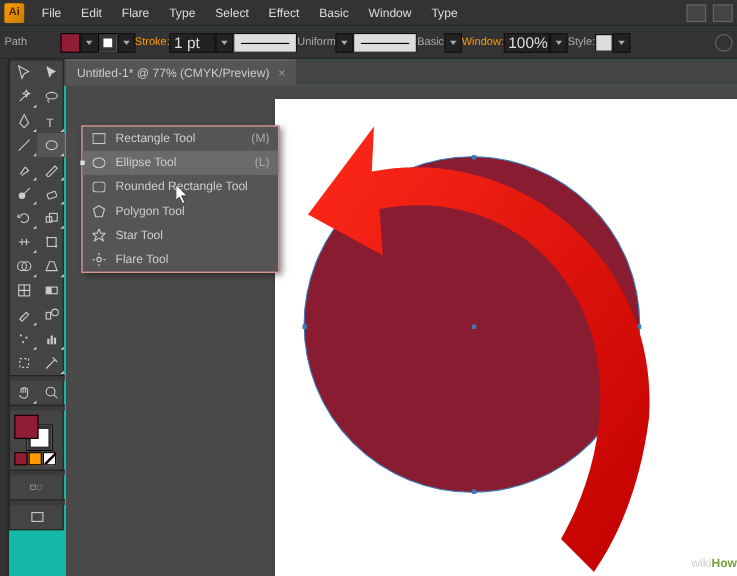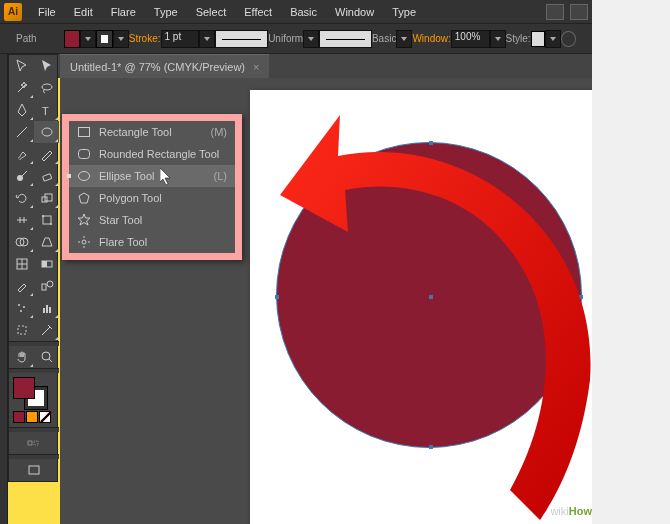--- a/index.html
+++ b/index.html
@@ -1,29 +1,29 @@
 <!DOCTYPE html>
 <html><head>
 <meta charset="utf-8">
 <style>
 *{margin:0;padding:0;box-sizing:border-box;font-family:Arial,sans-serif;font-size:11px;color:#ccc;user-select:none}
 body{background:#f0f0f0;width:670px;height:524px;overflow:hidden;position:relative}
-.app{width:592px;height:524px;background:#fde047;position:relative}
+.app{width:670px;height:524px;background:#14b8a6;position:relative}
 .menubar{height:24px;background:#333;display:flex;align-items:center;padding:0 4px;gap:2px;border-bottom:1px solid #222}
 .ai-logo{width:18px;height:18px;background:linear-gradient(135deg,#ff9a00,#c77c00);border-radius:2px;display:flex;align-items:center;justify-content:center;color:#4a2800;font-weight:bold;font-size:10px;margin-right:6px}
 .menu-item{padding:3px 8px;color:#ddd;cursor:pointer}
 .menu-right{margin-left:auto;display:flex;gap:6px;align-items:center}
 .menu-icon{width:18px;height:16px;border:1px solid #666;background:#444}
-.controlbar{height:30px;background:#333;display:flex;align-items:center;padding:0 16px;gap:0;border-bottom:1px solid #222}
+.controlbar{height:30px;background:#333;display:flex;align-items:center;padding:0 4px;gap:0;border-bottom:1px solid #222}
 .label{color:#aaa;font-size:10px}
 .orange{color:#ff9a00;font-size:10px}
 .swatch{width:18px;height:18px;border:1px solid #000}
 .dd{display:flex;align-items:center;background:#222;border:1px solid #111;height:18px;padding:0 4px;gap:3px}
 .dd .arrow{width:0;height:0;border-left:3px solid transparent;border-right:3px solid transparent;border-top:4px solid #aaa}
-.num-input{width:42px;height:18px;background:#222;border:1px solid #111;color:#ddd;padding:0 3px;font-size:10px}
+.num-input{width:42px;height:18px;background:#222;border:1px solid #111;color:#ddd;padding:0 3px;font-size:14px}
 .line-prev{width:58px;height:18px;background:#ddd;border:1px solid #111;position:relative}
 .line-prev::after{content:'';position:absolute;top:50%;left:6px;right:6px;height:1px;background:#000}
 .tabbar{height:24px;background:#444;display:flex;padding-left:60px}
 .tab{height:24px;background:#555;border-top:1px solid #666;padding:0 10px;display:flex;align-items:center;gap:8px;color:#ddd;font-size:10px}
 .tab .x{color:#999;cursor:pointer}
 .leftpanel{position:absolute;left:0;top:54px;bottom:0;width:8px;background:#333;border-right:1px solid #222}
 .toolbar{position:absolute;left:8px;top:54px;width:50px;background:#444;border:1px solid #222;display:grid;grid-template-columns:1fr 1fr}
 .tool{width:25px;height:22px;display:flex;align-items:center;justify-content:center;position:relative;cursor:pointer}
 .tool.sel{background:#555}
 .tool svg{width:14px;height:14px}
@@ -31,21 +31,21 @@
 .divider{grid-column:1/3;height:5px;background:#3a3a3a;border-top:1px solid #222}
 .colorpick{grid-column:1/3;height:38px;position:relative}
 .fillsw{position:absolute;left:4px;top:4px;width:22px;height:22px;background:#8f1d33;border:1px solid #000;z-index:2}
 .strokesw{position:absolute;left:16px;top:14px;width:22px;height:22px;background:#fff;border:3px solid #333;box-shadow:0 0 0 1px #000}
 .minisw{grid-column:1/3;height:16px;display:flex;padding:0 4px;gap:1px}
 .minisw div{width:12px;height:12px;border:1px solid #000}
 .canvas{position:absolute;left:60px;top:78px;right:0;bottom:0;background:#4a4a4a;overflow:hidden}
 .artboard{position:absolute;left:190px;top:12px;width:420px;height:440px;background:#fff;box-shadow:2px 2px 6px rgba(0,0,0,0.4)}
 .circle{position:absolute;left:26px;top:52px;width:306px;height:306px;background:#891c31;border-radius:50%;border:1px solid #3b7ab5}
 .handle{position:absolute;width:4px;height:4px;background:#3b7ab5}
-.flyout{position:absolute;left:62px;top:114px;width:180px;background:#555;border:7px solid #fca5a5;box-shadow:2px 2px 6px rgba(0,0,0,0.5);z-index:10}
+.flyout{position:absolute;left:74px;top:114px;width:180px;background:#555;border:1px solid #fca5a5;box-shadow:2px 2px 6px rgba(0,0,0,0.5);z-index:10}
 .flyrow{height:22px;display:flex;align-items:center;padding:0 8px;gap:8px;color:#ddd;cursor:pointer}
 .flyrow.hover{background:#6a6a6a}
 .flyrow .ico{width:14px;height:14px;display:flex;align-items:center;justify-content:center}
 .flyrow .shortcut{margin-left:auto;color:#aaa}
 .flyrow .dot{width:4px;height:4px;background:#ddd;position:absolute;left:-2px}
 .cursor{position:absolute;z-index:20}
 .watermark{position:absolute;right:0;bottom:6px;color:#555;font-size:14px;z-index:5}
 .watermark b{color:#76a338}
 </style>
 </head>
@@ -342,37 +342,37 @@
  <div class="flyout">
    <div class="flyrow">
         <span class="ico">
           <svg width="12" height="10">
             <rect x="0.5" y="0.5" width="11" height="9" fill="none" stroke="#ccc"></rect>
           </svg>
         </span>
         <span>Rectangle Tool</span>
         <span class="shortcut">(M)</span>
       </div>
+   <div class="flyrow hover" style="position:relative">
+        <span class="dot"></span>
+        <span class="ico">
+          <svg width="12" height="10">
+            <ellipse cx="6" cy="5" rx="5.5" ry="4.5" fill="none" stroke="#ccc"></ellipse>
+          </svg>
+        </span>
+        <span>Ellipse Tool</span>
+        <span class="shortcut">(L)</span>
+      </div>
    <div class="flyrow">
         <span class="ico">
           <svg width="12" height="10">
             <rect x="0.5" y="0.5" width="11" height="9" rx="3" fill="none" stroke="#ccc"></rect>
           </svg>
         </span>
         <span>Rounded Rectangle Tool</span>
-      </div>
-   <div class="flyrow hover" style="position:relative">
-        <span class="dot"></span>
-        <span class="ico">
-          <svg width="12" height="10">
-            <ellipse cx="6" cy="5" rx="5.5" ry="4.5" fill="none" stroke="#ccc"></ellipse>
-          </svg>
-        </span>
-        <span>Ellipse Tool</span>
-        <span class="shortcut">(L)</span>
       </div>
    <div class="flyrow">
         <span class="ico">
           <svg width="12" height="12">
             <polygon points="6,1 11,4 9,11 3,11 1,4" fill="none" stroke="#ccc"></polygon>
           </svg>
         </span>
         <span>Polygon Tool</span>
       </div>
    <div class="flyrow">

